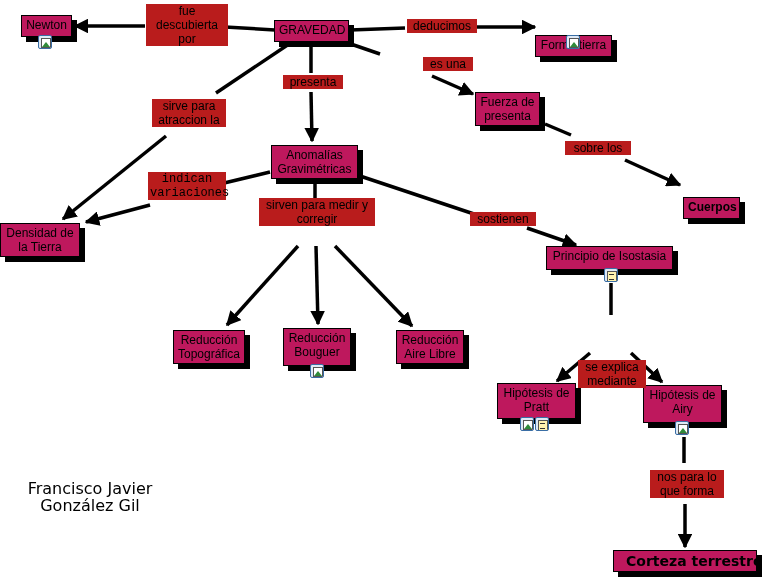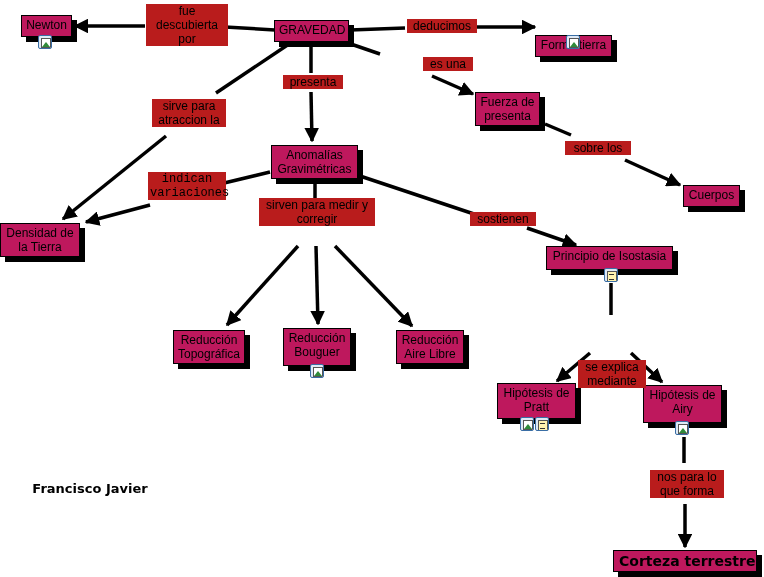--- a/index.html
+++ b/index.html
@@ -3,34 +3,34 @@
 <meta charset="utf-8">
 <style>
   html, body { margin:0; padding:0; background:#ffffff; }
   body { width:764px; height:577px; position:relative; overflow:hidden;
          font-family:"Liberation Sans", "DejaVu Sans", sans-serif; }
   #links { position:absolute; left:0; top:0; width:764px; height:577px; }
   .node { position:absolute; background:#be185d; border:1px solid #000;
           box-shadow:5px 5px 0 #000; font-size:12px; line-height:14px;
           text-align:center; color:#000; box-sizing:border-box;
           padding:2px 4px; white-space:nowrap; }
-  .node.big { font-family:"DejaVu Sans", sans-serif; font-weight:bold; font-size:14px; line-height:17px; padding:2px 5px; }
+  .node.big { font-family:"DejaVu Sans", sans-serif; font-weight:bold; font-size:14px; line-height:17px; padding:2px 12px; }
   .lbl { position:absolute; background:#b91c1c; font-size:12px; line-height:14px;
          text-align:center; color:#000; white-space:nowrap; padding:0 2px; }
   .icons { position:absolute; display:flex; gap:1px; }
   .ico { width:14px; height:14px; border:1px solid #3a6ea5; border-radius:2px;
          background:#dfe9f5; box-sizing:border-box; position:relative; overflow:hidden; }
   .ico.img::before { content:""; position:absolute; left:2px; top:2px; width:8px; height:8px; background:#fff; border:1px solid #555; }
   .ico.img::after { content:""; position:absolute; left:3px; top:6px; width:0; height:0;
          border-left:4px solid transparent; border-right:4px solid transparent; border-bottom:5px solid #2f8a3a; }
   .ico.doc::before { content:""; position:absolute; left:2px; top:2px; width:8px; height:9px; background:#fff3b0; border:1px solid #555; }
   .ico.doc::after { content:""; position:absolute; left:4px; top:5px; width:5px; height:4px;
          border-top:1px solid #333; border-bottom:1px solid #333; }
   .author { position:absolute; left:20px; top:480px; width:140px; text-align:center;
-            font-family:"DejaVu Sans", sans-serif; font-weight:bold; font-size:13px; line-height:17px; }
+            font-family:"DejaVu Sans", sans-serif; font-weight:normal; font-size:16px; line-height:17px; }
 </style>
 </head>
 <body>
 
 <svg id="links" xmlns="http://www.w3.org/2000/svg">
   <defs>
     <marker id="ah" viewBox="0 0 10 10" refX="9" refY="5" markerWidth="4.2" markerHeight="4.2" orient="auto">
       <path d="M0,0 L10,5 L0,10 z" fill="#000"></path>
     </marker>
   </defs>
@@ -90,21 +90,21 @@
 </div>
 <div class="icons" style="left:566px;top:35px;">
   <span class="ico img"></span>
 </div>
 
 <div class="node" style="left:475px;top:92px;width:65px;height:34px;">
   <div>Fuerza de</div>
   <div>presenta</div>
 </div>
 
-<div class="node" style="left:683px;top:185px;width:57px;height:22px;">
+<div class="node" style="left:683px;top:197px;width:57px;height:22px;font-weight:bold;">
   <span>Cuerpos</span>
 </div>
 
 <div class="node" style="left:271px;top:145px;width:87px;height:34px;">
   <div>Anomalías</div>
   <div>Gravimétricas</div>
 </div>
 
 <div class="node" style="left:0px;top:223px;width:80px;height:34px;">
   <div>Densidad de</div>
@@ -193,13 +193,14 @@
   <div>se explica</div>
   <div>mediante</div>
 </div>
 <div class="lbl" style="left:650px;top:470px;width:70px;">
   <div>nos para lo</div>
   <div>que forma</div>
 </div>
 
 <div class="author">
   <div>Francisco Javier</div>
+  <div>González Gil</div>
 </div>
 
 </body></html>

